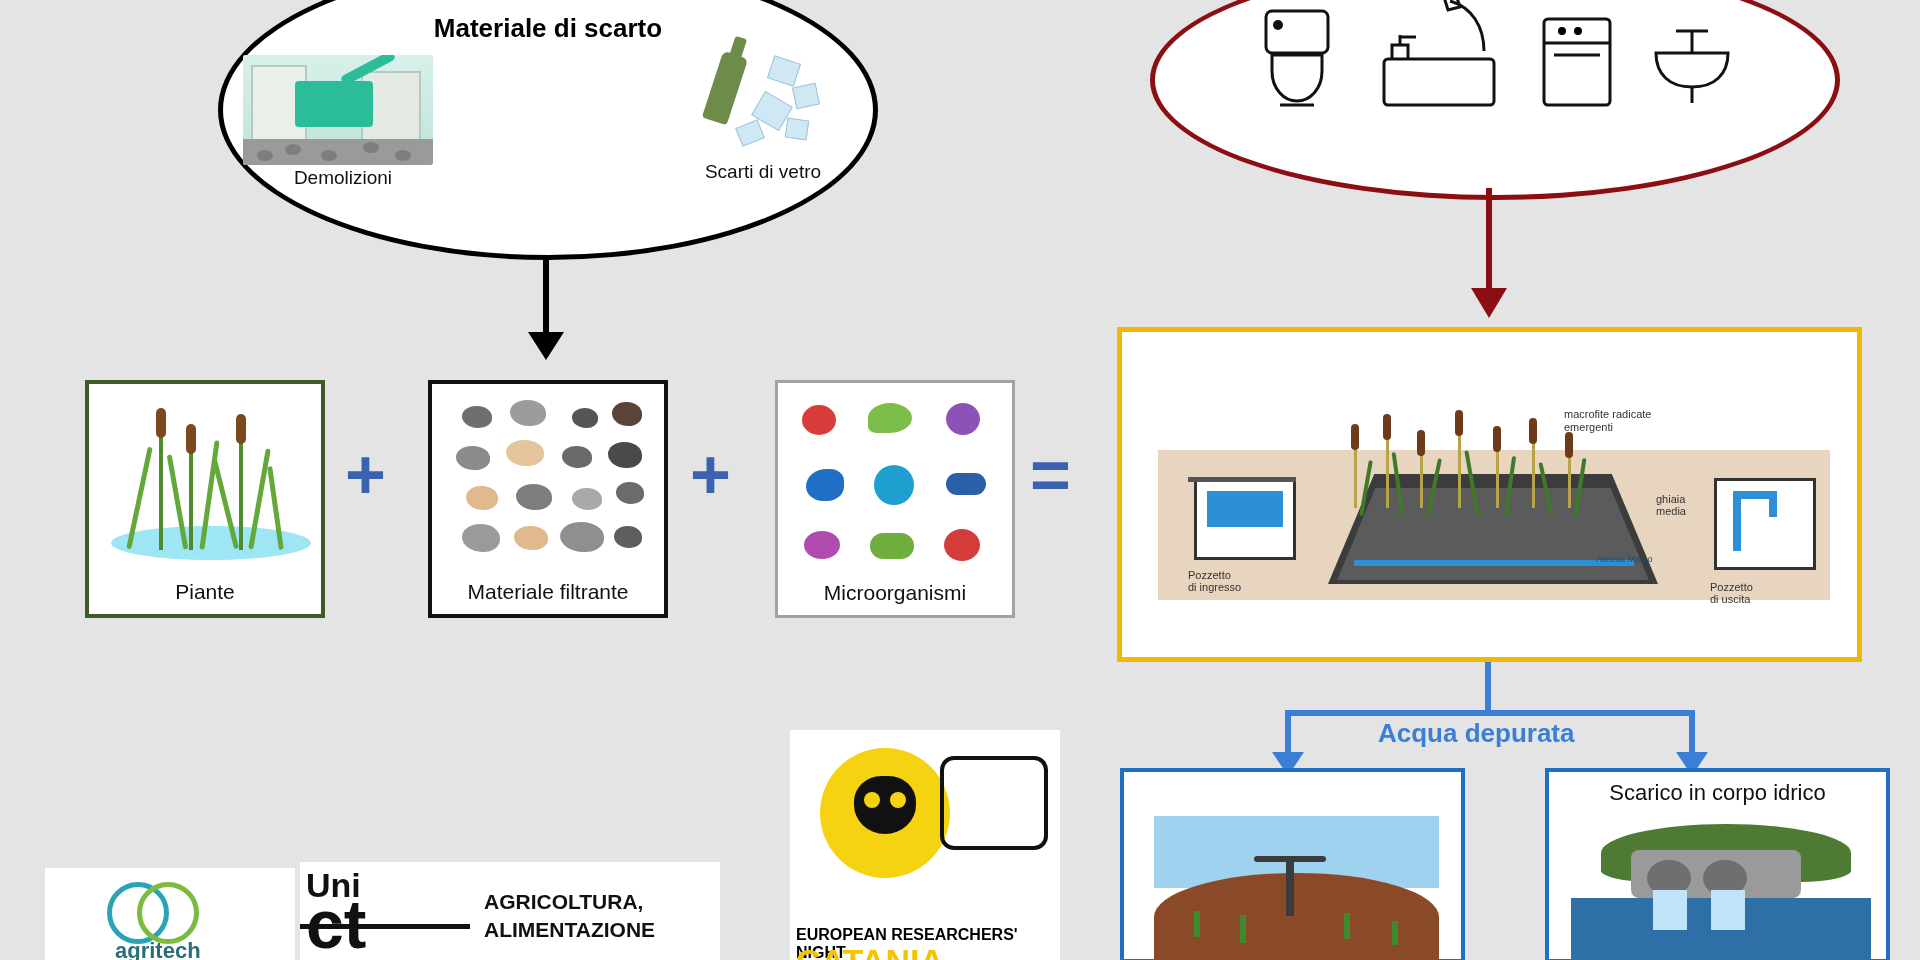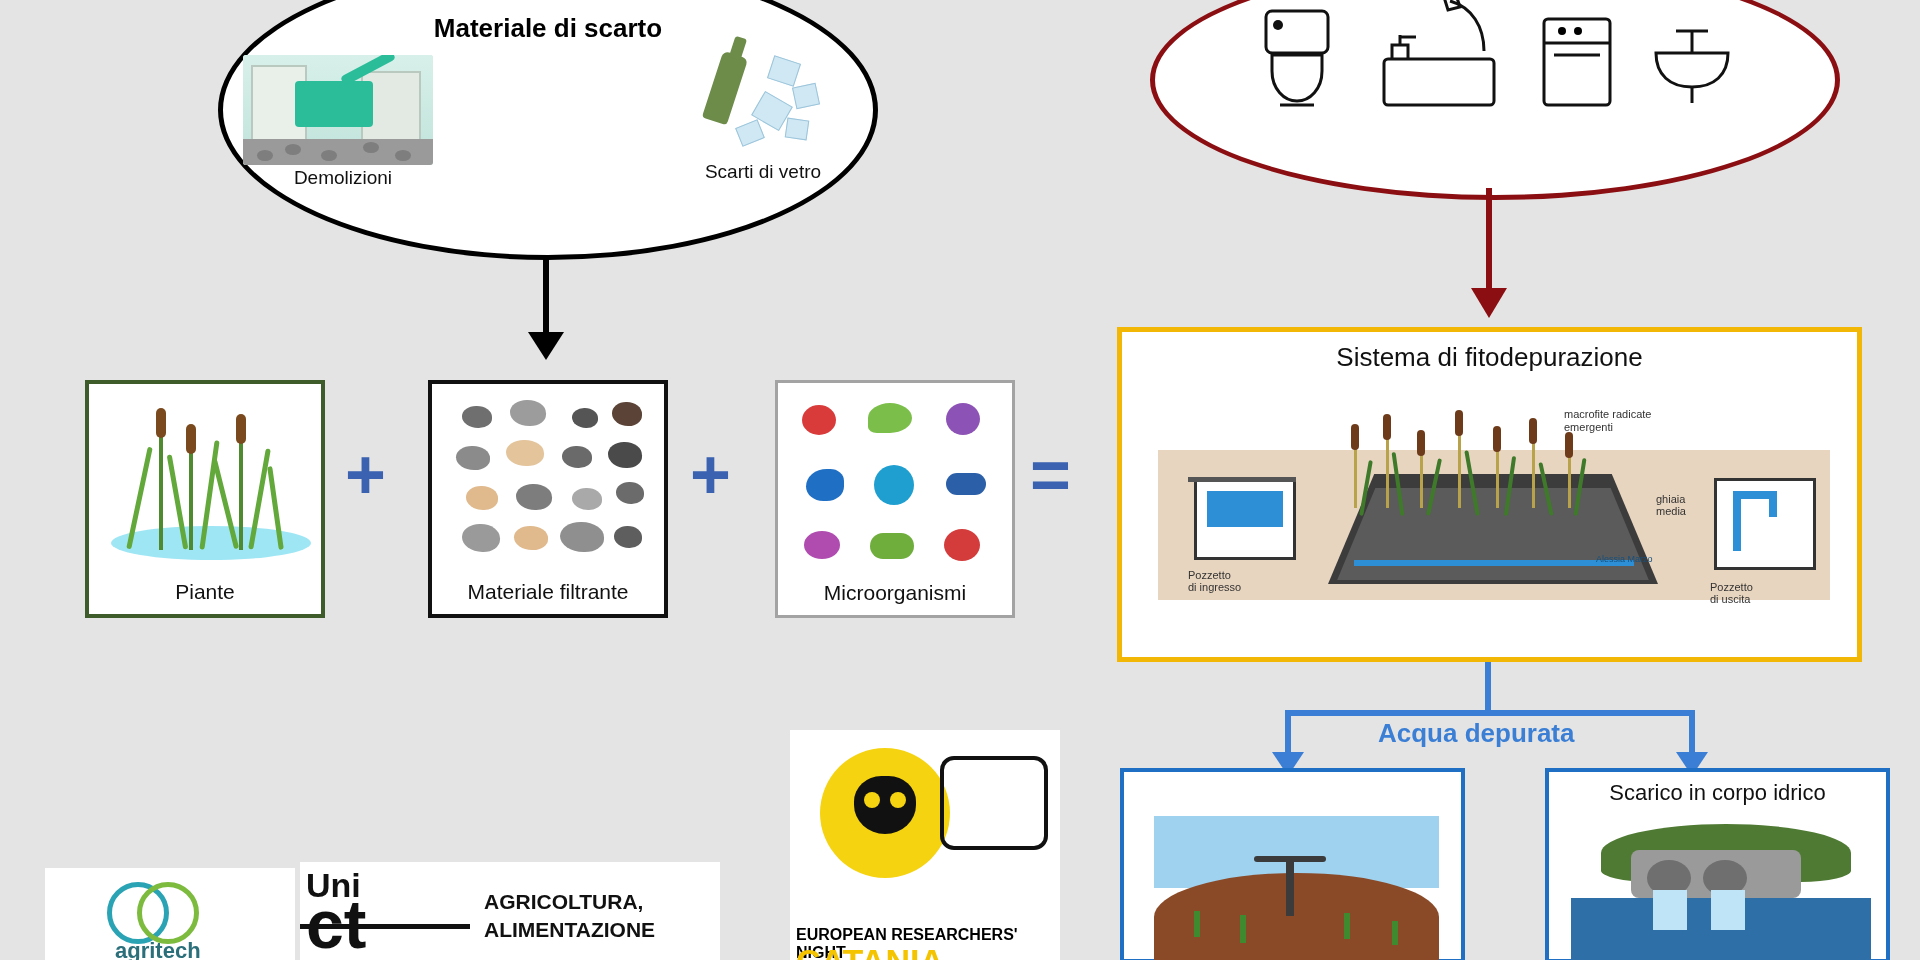--- a/index.html
+++ b/index.html
@@ -256,21 +256,20 @@
     <div class="mic" style="left:26px;top:148px;width:36px;height:28px;background:#b04bb0;"></div>
     <div class="mic" style="left:92px;top:150px;width:44px;height:26px;background:#6fae3c;border-radius:14px;"></div>
     <div class="mic" style="left:166px;top:146px;width:36px;height:32px;background:#d43b3b;"></div>
   </div>
   <div class="comp-caption">Microorganismi</div>
 </div>
 
 <div class="equals" style="left:1030px;top:440px;">=</div>
 
 <div id="fito-box">
-  <div id="fito-title">Sistema di fitodepurazione</div>
   <div class="fito-scene">
     <div class="ground"></div>
     <div class="basin"></div>
     <div class="gravel"></div>
     <div class="water-line"></div>
 
     <div class="reed" style="left:196px;bottom:92px;height:64px;"></div>
       <div class="reed-top" style="left:193px;bottom:150px;"></div>
     <div class="reed" style="left:228px;bottom:92px;height:74px;"></div>
       <div class="reed-top" style="left:225px;bottom:160px;"></div>

